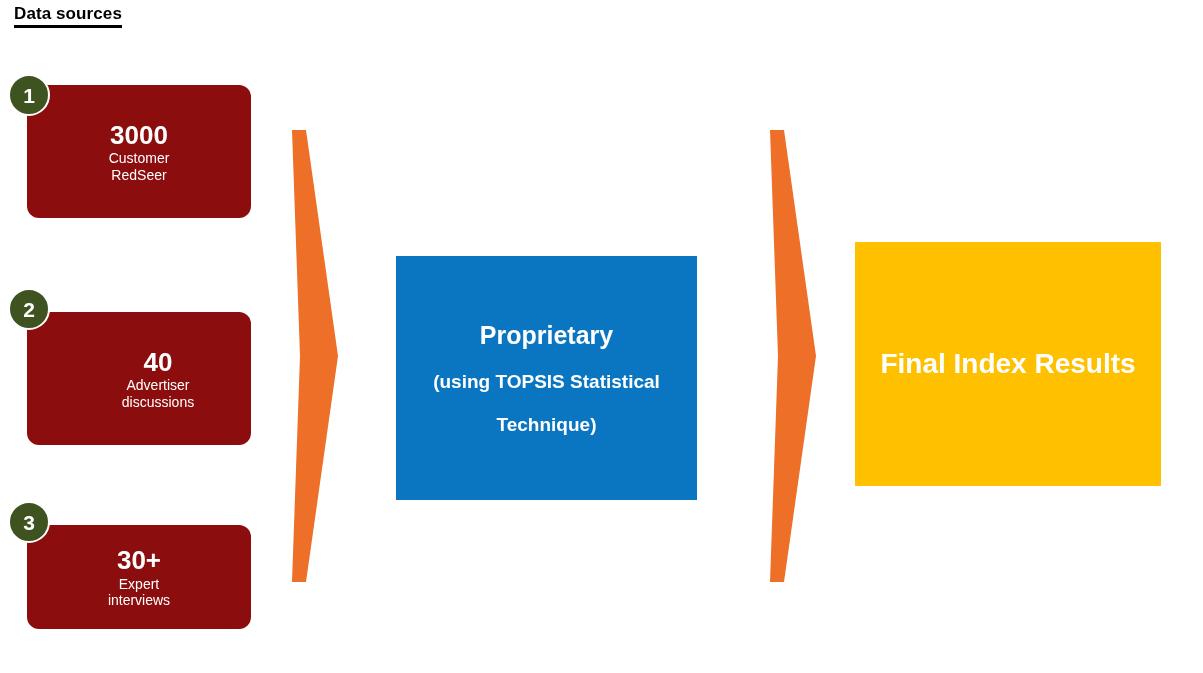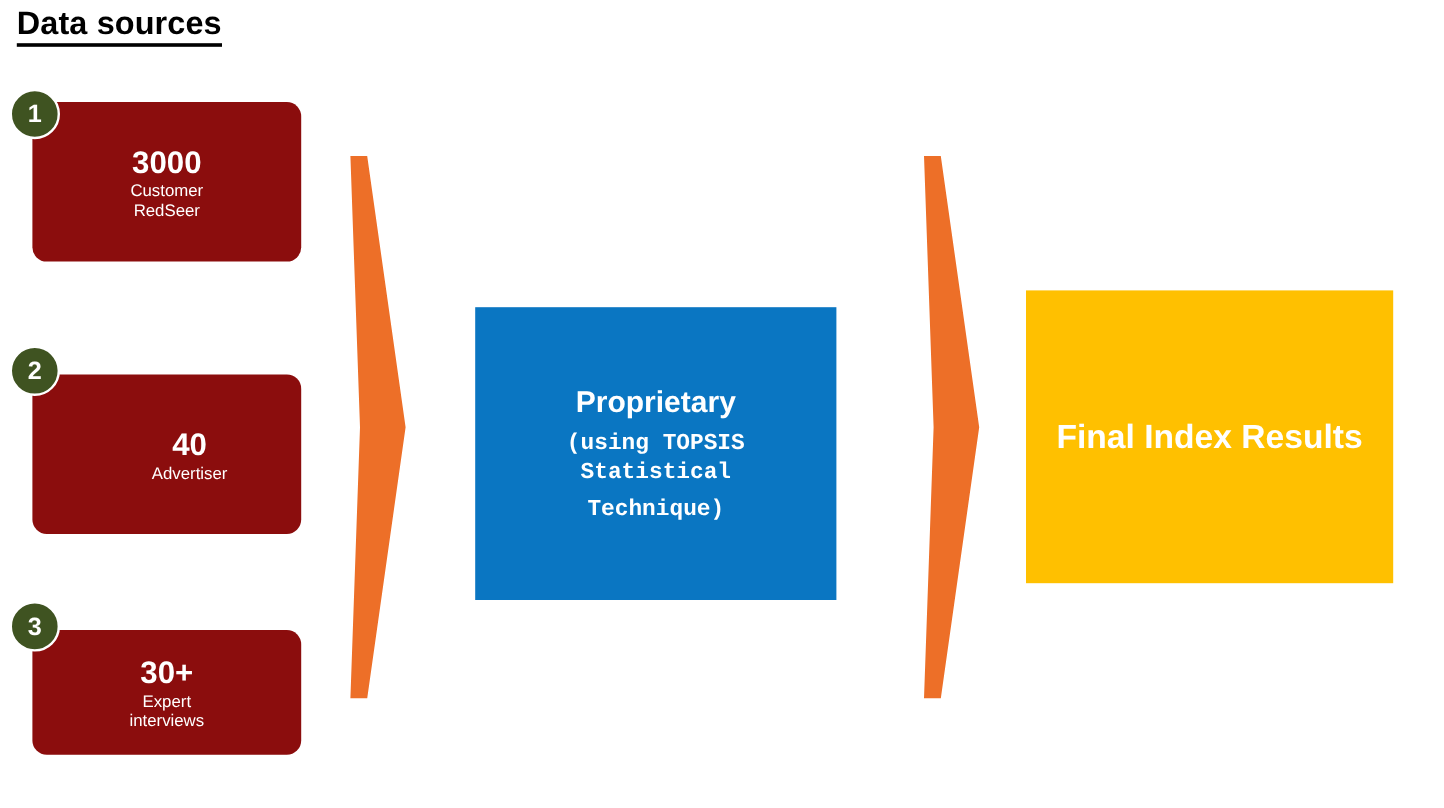--- a/index.html
+++ b/index.html
@@ -15,21 +15,21 @@
     overflow: hidden;
     font-family: "Liberation Sans", sans-serif;
     -webkit-font-smoothing: antialiased;
   }
 
   
   #page-title {
     position: absolute;
     left: 14px;
     top: 4px;
-    font-size: 27px;
+    font-size: 17px;
     font-weight: bold;
     color: #000000;
     letter-spacing: 0.1px;
     border-bottom: 3px solid #000000;
     padding-bottom: 2px;
     line-height: 1.12;
     white-space: nowrap;
   }
 
   
@@ -120,22 +120,21 @@
     font-size: 25px;
     font-weight: bold;
     line-height: 1.25;
     display: block;
   }
   #model-box .model-sub {
     font-size: 19px;
     font-weight: bold;
     line-height: 1.25;
     display: block;
-    margin-top: 7px;
-    font-family: Liberation Mono, monospace;
+    margin-top: 19px;
   }
   
   .spellcheck-word {
     position: relative;
     text-decoration: underline;
     text-decoration-color: #ffffff;
     text-underline-offset: 2px;
     text-decoration-thickness: 2px;
   }
   .spellcheck-word::after {
@@ -182,20 +181,21 @@
 <div class="source-card" id="source-card-1">
   <span class="card-value">3000</span>
   <span class="card-label">Customer</span>
   <span class="card-label">RedSeer</span>
 </div>
 <div class="step-badge" id="step-badge-1">1</div>
 
 <div class="source-card" id="source-card-2">
   <span class="card-value">40</span>
   <span class="card-label">Advertiser</span>
+  <span class="card-label">discussions</span>
 </div>
 <div class="step-badge" id="step-badge-2">2</div>
 
 <div class="source-card" id="source-card-3">
   <span class="card-value">30+</span>
   <span class="card-label">Expert</span>
   <span class="card-label">interviews</span>
 </div>
 <div class="step-badge" id="step-badge-3">3</div>
 

